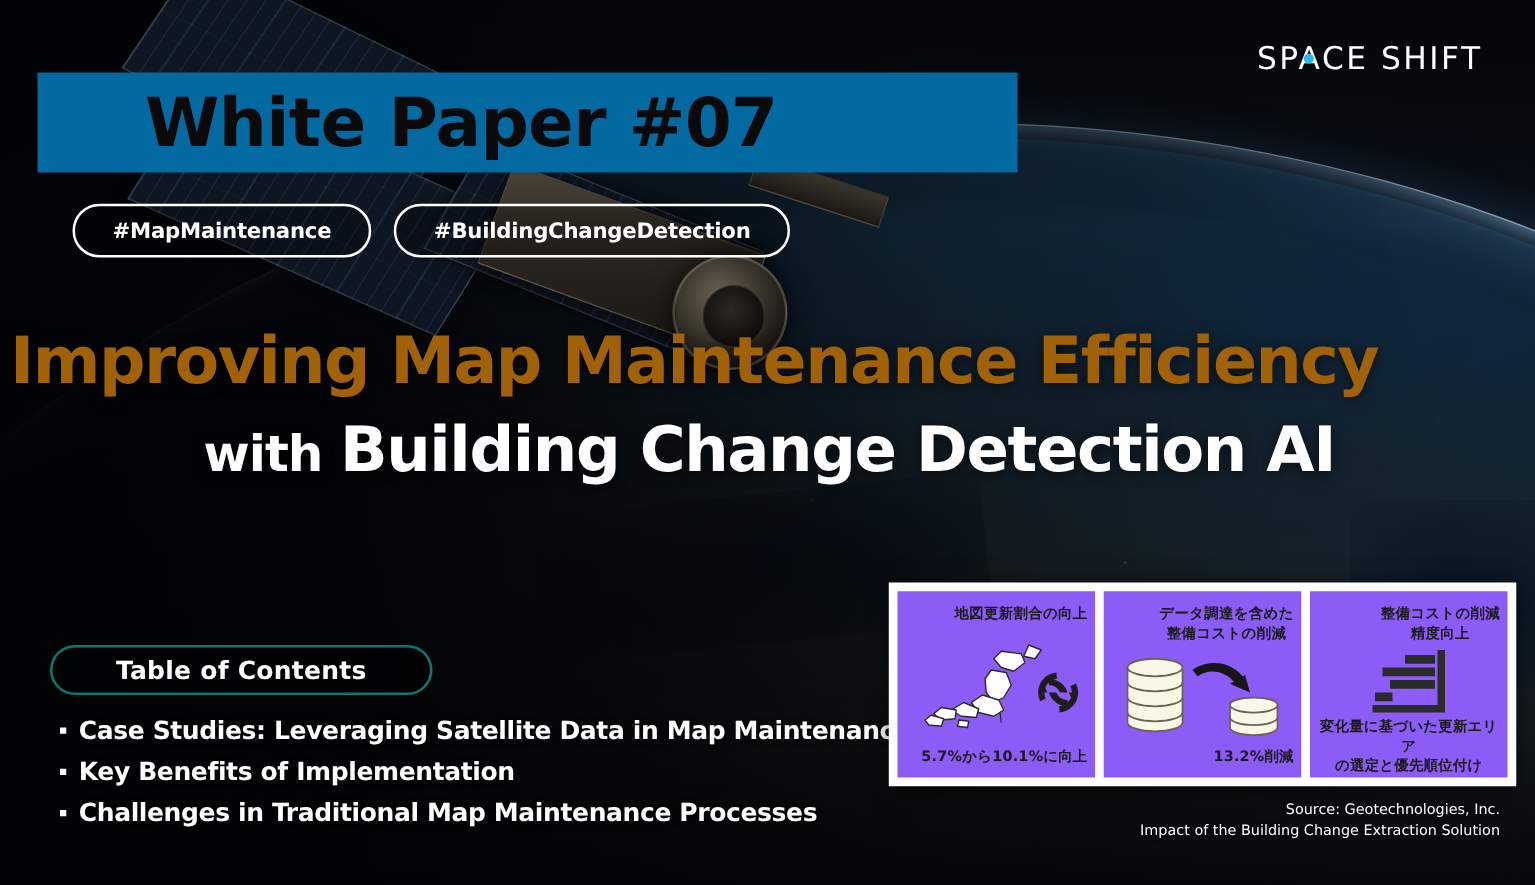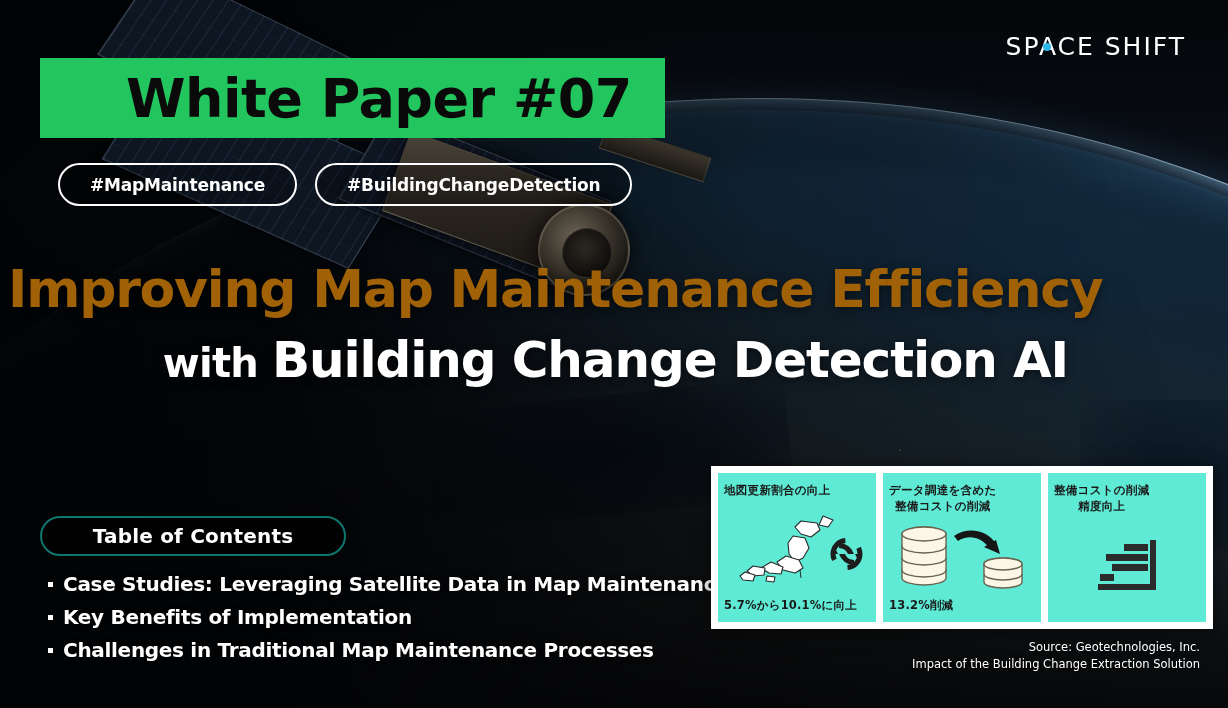--- a/index.html
+++ b/index.html
@@ -143,23 +143,23 @@
     font-family:"DejaVu Sans", sans-serif;
     letter-spacing:2px;
   }
   .logo-dot {
     position:absolute; left:37px; top:11px;
     width:8px; height:8px; border-radius:50%;
   }
 
   
   .wp-banner {
-    position:absolute; left:40px; top:58px;
-    width:625px; height:80px;
-    background:#22c55e;
+    position:absolute; left:30px; top:58px;
+    width:784px; height:80px;
+    background:#0369a1;
     display:flex; align-items:center;
   }
   .wp-text {
     color:#0a0a0a; font-size:54px; font-weight:bold;
     font-family:"DejaVu Sans", sans-serif;
     letter-spacing:-0.5px; padding-left:86px;
   }
 
   
   .tags { position:absolute; left:58px; top:163px; display:flex; gap:18px; }
@@ -216,22 +216,22 @@
 
   
   .info-card {
     position:absolute; left:711px; top:466px;
     width:502px; height:163px;
     background:#ffffff; padding:7px;
     display:flex; gap:7px;
     box-shadow:0 3px 16px rgba(0,0,0,0.5);
   }
   .info-panel {
-    flex:1; background:#5eead4;
-    display:flex; flex-direction:column; align-items:flex-start;
+    flex:1; background:#8b5cf6;
+    display:flex; flex-direction:column; align-items:flex-end;
     padding:10px 6px 8px;
   }
   .ip-title {
     color:#1a1a1a; font-size:11.5px; font-weight:bold;
     font-family:"DejaVu Sans", sans-serif;
     text-align:center; line-height:1.35; letter-spacing:0.3px;
   }
   .ip-art { flex:1; display:flex; align-items:center; justify-content:center; width:100%; }
   .ip-foot {
     color:#1a1a1a; font-size:11.5px; font-weight:bold;
@@ -383,20 +383,24 @@
           <g fill="#2b2b2b">
             <rect x="8" y="50" width="58" height="6"></rect>
             <rect x="60" y="6" width="6" height="48"></rect>
             <rect x="34" y="10" width="24" height="7"></rect>
             <rect x="16" y="20" width="42" height="7"></rect>
             <rect x="22" y="30" width="36" height="7"></rect>
             <rect x="10" y="40" width="14" height="7"></rect>
           </g>
         </svg>
       </div>
+      <div class="ip-foot">
+        <div>変化量に基づいた更新エリア</div>
+        <div>の選定と優先順位付け</div>
+      </div>
     </div>
 
   </div>
 
   <div class="info-caption">
     <div>Source: Geotechnologies, Inc.</div>
     <div>Impact of the Building Change Extraction Solution</div>
   </div>
 
 </div>

